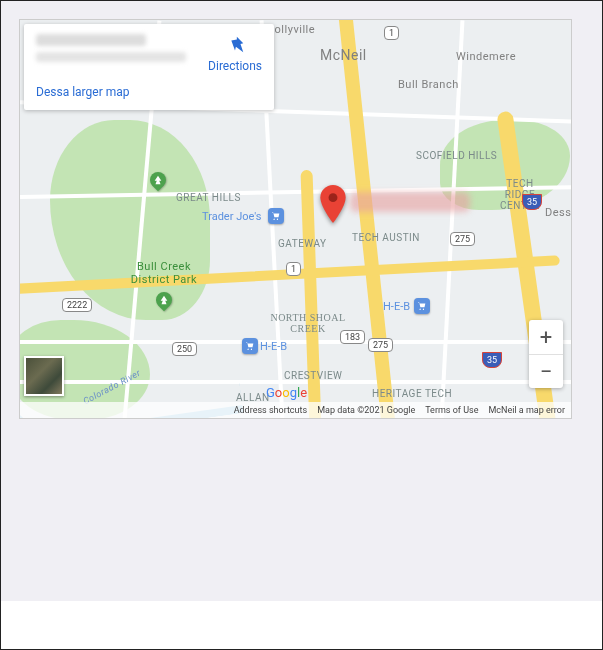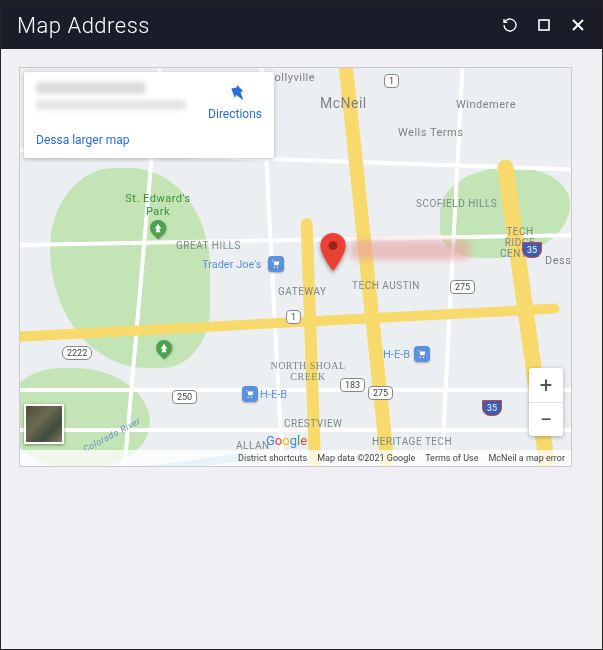--- a/index.html
+++ b/index.html
@@ -250,41 +250,20 @@
     font-weight: 400;
     z-index: 8;
     pointer-events: none;
   }
   .google-logo .g1{color:#4285f4}.google-logo .g2{color:#ea4335}.google-logo .g3{color:#fbbc05}.google-logo .g4{color:#4285f4}.google-logo .g5{color:#34a853}.google-logo .g6{color:#ea4335}
 </style>
 </head>
 <body>
 
 <div class="window">
-  <div class="titlebar">
-    <span>Map Address</span>
-    <div class="title-controls">
-      <div class="ctrl">
-        <svg width="16" height="16" viewBox="0 0 24 24" stroke-width="2">
-            <path d="M3 12a9 9 0 1 0 3-6.7L3 8"></path>
-            <path d="M3 3v5h5"></path>
-          </svg>
-      </div>
-      <div class="ctrl">
-        <svg width="12" height="12" viewBox="0 0 12 12" stroke-width="1.6">
-            <rect x="1" y="1" width="10" height="10"></rect>
-          </svg>
-      </div>
-      <div class="ctrl">
-        <svg width="14" height="14" viewBox="0 0 14 14" stroke-width="2">
-            <path d="M2 2 L12 12 M12 2 L2 12"></path>
-          </svg>
-      </div>
-    </div>
-  </div>
 
   <div class="content-area">
     <div class="map-frame">
       <div class="land-fill"></div>
       <div class="park a"></div>
       <div class="park b"></div>
       <div class="park c"></div>
 
       <div class="road-w w1"></div>
       <div class="road-w w2"></div>
@@ -297,39 +276,39 @@
       <div class="road-y r1"></div>
       <div class="road-y r2"></div>
       <div class="road-y r3"></div>
       <div class="road-y r4"></div>
 
       <div class="river"></div>
 
       <div class="m-label" style="left:248px; top:3px; color:#808080; font-size:11px;">Jollyville</div>
       <div class="m-label" style="left:300px; top:27px; color:#808080; font-size:14px;">McNeil</div>
       <div class="m-label" style="left:436px; top:30px; color:#808080; font-size:11px;">Windemere</div>
-      <div class="m-label" style="left:378px; top:58px; color:#808080; font-size:11px;">Wells Terms</div>
+      <div class="m-label" style="left:378px; top:58px; color:#808080; font-size:11px;">Bull Branch</div>
       <div class="m-label" style="left:396px; top:130px;">SCOFIELD HILLS</div>
       <div class="m-label" style="left:470px; top:158px; width:60px; white-space:normal; text-align:center;">TECH RIDGE CENTER</div>
       <div class="m-label" style="left:525px; top:186px; color:#808080; font-size:11px;">Dessa</div>
       <div class="m-label" style="left:156px; top:172px;">GREAT HILLS</div>
       <div class="m-label" style="left:258px; top:218px;">GATEWAY</div>
       <div class="m-label" style="left:332px; top:212px;">TECH AUSTIN</div>
       <div class="m-label" style="left:248px; top:292px; width:80px; white-space:normal; text-align:center;font-family:Liberation Serif, serif;">NORTH SHOAL CREEK</div>
       <div class="m-label" style="left:264px; top:350px;">CRESTVIEW</div>
       <div class="m-label" style="left:216px; top:372px;">ALLAN</div>
       <div class="m-label" style="left:352px; top:368px;">HERITAGE TECH</div>
       <div class="m-label blue" style="left:60px; top:362px; transform:rotate(-28deg);">Colorado River</div>
 
-      <div class="m-label green" style="left:98px; top:124px; width:80px; white-space:normal; text-align:center;">St. Edward's Park</div>
       <div class="poi park-pin" style="left:130px; top:152px;">
         <svg width="10" height="10" viewBox="0 0 24 24">
             <path d="M12 2 L4 14 H9 L6 22 H18 L15 14 H20 Z"></path>
           </svg>
       </div>
+      <div class="m-label green" style="left:104px; top:240px; width:80px; white-space:normal; text-align:center;">Bull Creek District Park</div>
       <div class="poi park-pin" style="left:136px; top:272px;">
         <svg width="10" height="10" viewBox="0 0 24 24">
             <path d="M12 2 L4 14 H9 L6 22 H18 L15 14 H20 Z"></path>
           </svg>
       </div>
 
       <div class="poi" style="left:248px; top:188px;">
         <svg width="10" height="10" viewBox="0 0 24 24">
             <path d="M6 6h14l-2 9H8L6 6zM6 6L5 3H2M9 20a1.5 1.5 0 1 0 0 .01M17 20a1.5 1.5 0 1 0 0 .01"></path>
           </svg>
@@ -349,21 +328,21 @@
           </svg>
       </div>
       <div class="poi-label" style="left:240px; top:320px;">H-E-B</div>
 
       <div class="shield" style="left:364px; top:6px;">1</div>
       <div class="shield" style="left:266px; top:242px;">1</div>
       <div class="shield" style="left:320px; top:310px;">183</div>
       <div class="shield" style="left:430px; top:212px;">275</div>
       <div class="shield" style="left:348px; top:318px;">275</div>
       <div class="shield" style="left:152px; top:322px;">250</div>
-      <div class="shield" style="left:42px; top:278px;border-radius:6px;">2222</div>
+      <div class="shield" style="left:42px; top:278px;">2222</div>
       <div class="shield interstate" style="left:502px; top:174px;">35</div>
       <div class="shield interstate" style="left:462px; top:332px;">35</div>
 
       <div class="pin-blur"></div>
       <div class="main-pin">
         <svg width="26" height="38" viewBox="0 0 24 36">
             <path fill="#e94235" d="M12 0C5.4 0 0 5.3 0 11.8 0 20.7 12 36 12 36s12-15.3 12-24.2C24 5.3 18.6 0 12 0z"></path>
             <circle cx="12" cy="12" r="4.2" fill="#9b231a"></circle>
           </svg>
       </div>
@@ -389,20 +368,20 @@
         <div class="zoom-btn">−</div>
       </div>
 
       <div class="thumb"></div>
 
       <div class="google-logo">
         <span class="g1">G</span><span class="g2">o</span><span class="g3">o</span><span class="g4">g</span><span class="g5">l</span><span class="g6">e</span>
       </div>
 
       <div class="map-footer">
-        <span>District shortcuts</span>
+        <span>Address shortcuts</span>
         <span>Map data ©2021 Google</span>
         <span>Terms of Use</span>
         <span>McNeil a map error</span>
       </div>
     </div>
   </div>
 </div>
 
 </body></html>

